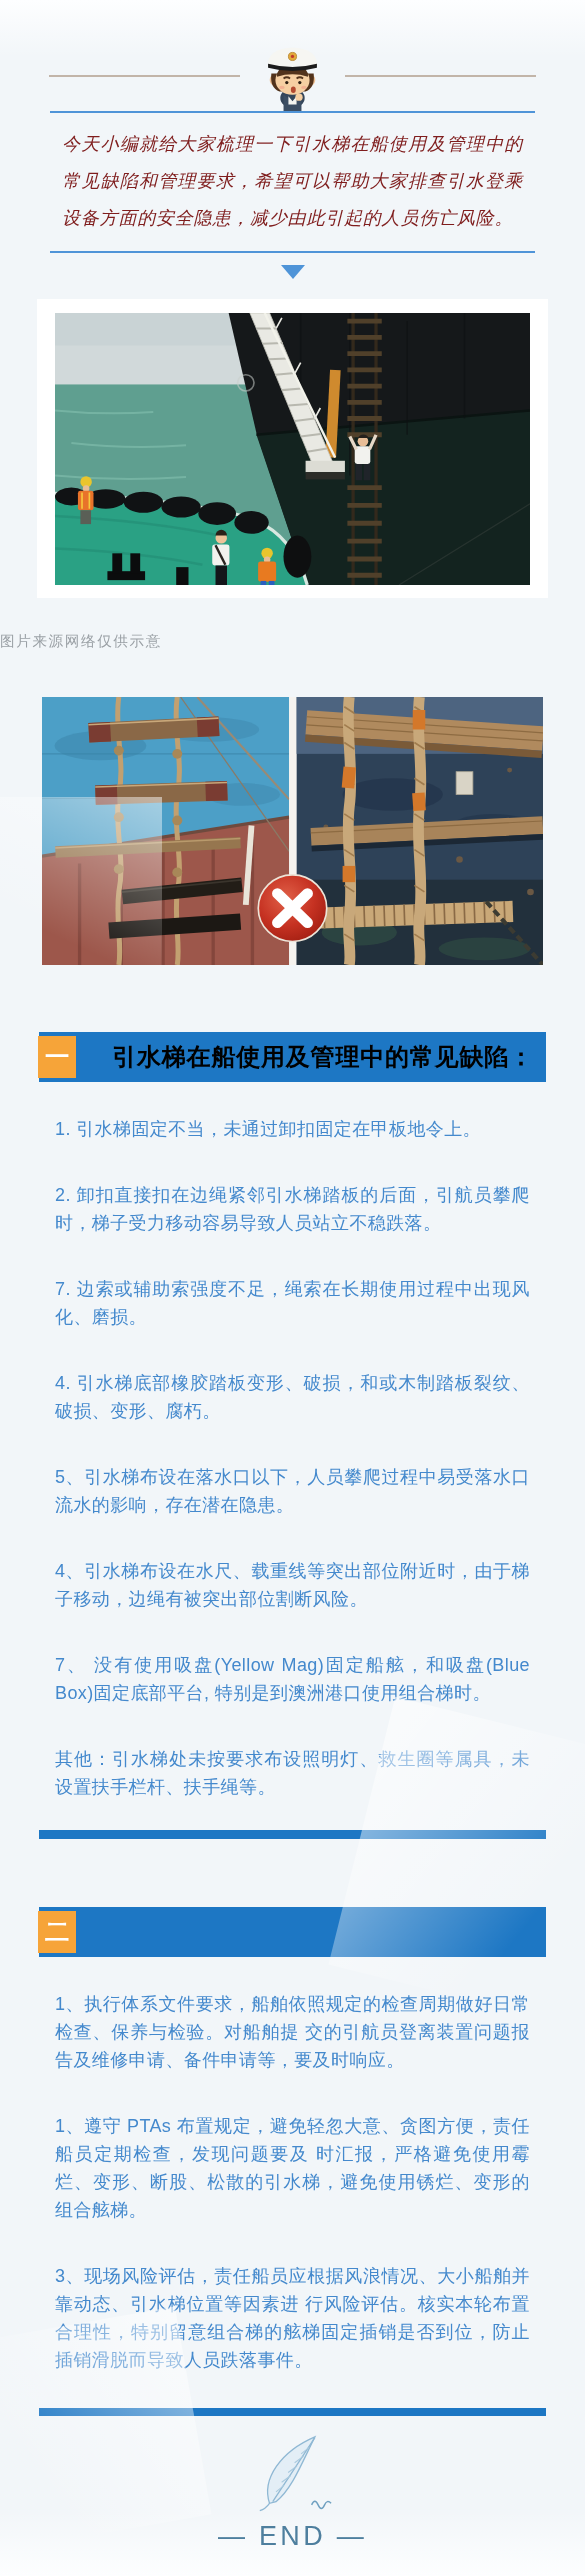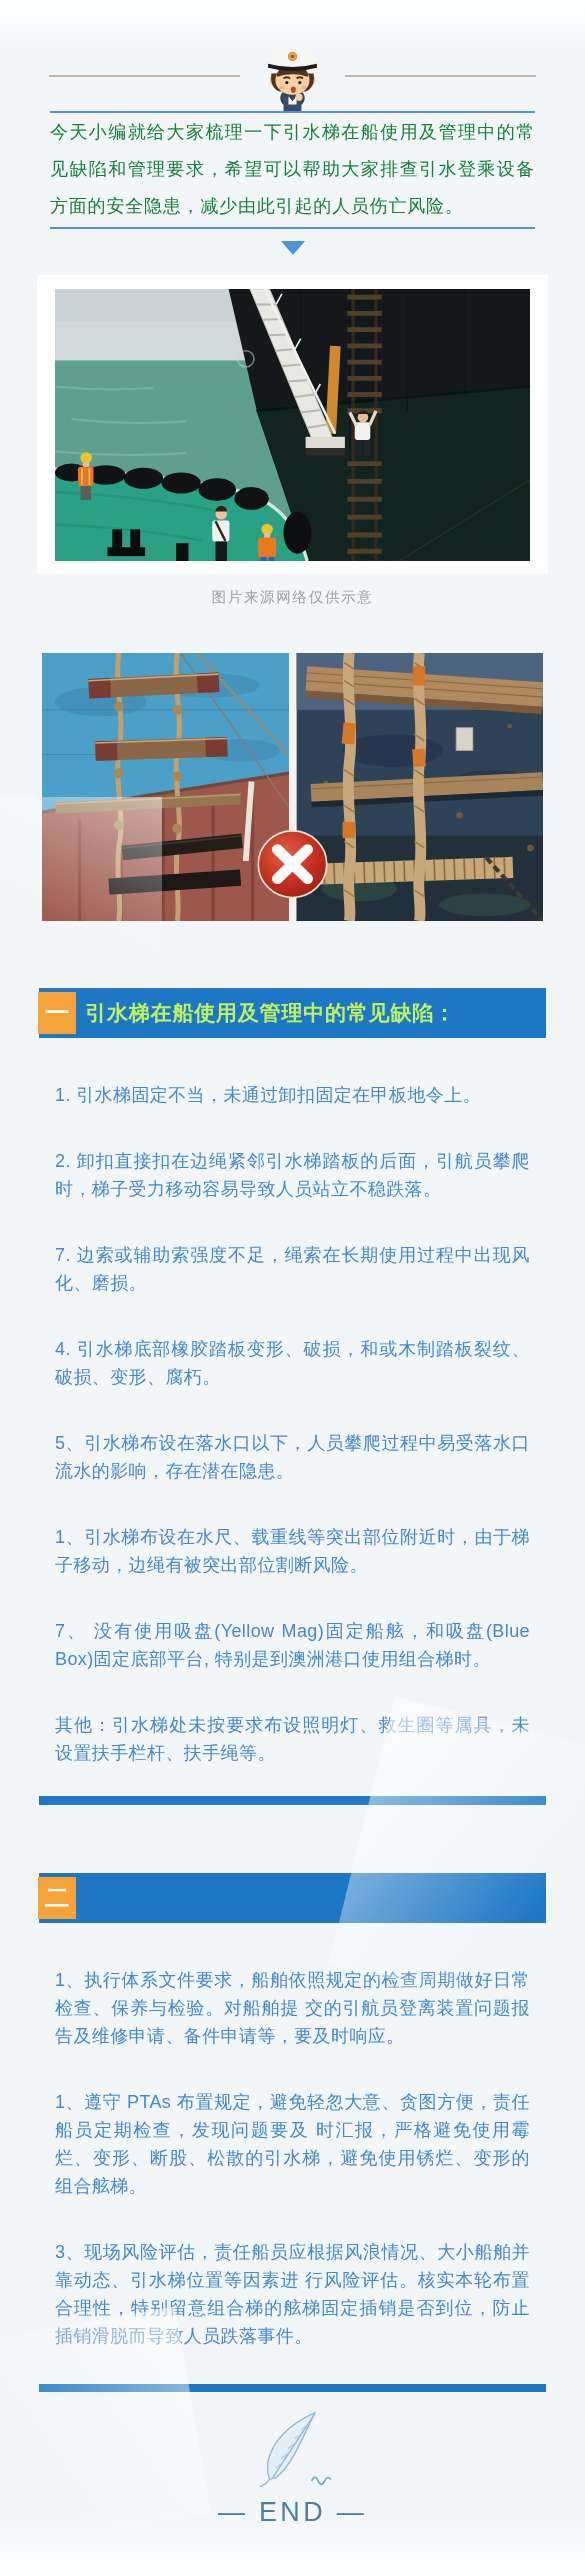--- a/index.html
+++ b/index.html
@@ -16,38 +16,38 @@
   .wm2{top:2326px;left:-49px;width:244px;height:211px;background:linear-gradient(245deg,rgba(255,255,255,.55),rgba(255,255,255,0) 70%);transform:rotate(-10deg);}
   .wm3{top:797px;left:-33px;width:195px;height:179px;background:linear-gradient(205deg,rgba(255,255,255,.5),rgba(255,255,255,0) 70%);}
 
   .avatar-row{position:relative;margin-top:41px;height:70px;display:flex;align-items:center;justify-content:center;}
   .hline{position:absolute;top:34px;height:1.6px;background:#b5a595;opacity:.8;}
   .hline.left{left:49px;width:191px;}
   .hline.right{right:49px;width:191px;}
   .captain-svg{position:relative;z-index:1;width:85px;height:70px;display:block;}
 
   .intro-box{margin:0 50px;border-top:2.4px solid #4f94d8;border-bottom:2.4px solid #4f94d8;padding:0.8px 0 2.4px;}
-  .intro-text{margin:0;font-size:18px;line-height:37px;color:#15803d;letter-spacing:0.8px;text-align:justify;}
+  .intro-text{margin:12px;font-size:18px;line-height:37px;color:#7f1d1d;letter-spacing:0.8px;text-align:justify;font-style:italic;}
 
   .arrow-down{width:0;height:0;margin:12.2px auto 0;border-left:12.2px solid transparent;border-right:12.2px solid transparent;border-top:14px solid #4f94d8;}
 
   figure{margin:0;padding:0;}
   .photo-card{margin:19.5px 37px 0;background:#ffffff;padding:14.6px 18px 13px;}
   .photo-card svg{display:block;width:100%;height:272px;}
-  .caption{margin:14px 0 0;text-align:center;font-size:14.6px;color:#9aa0a5;letter-spacing:1.6px;}
+  .caption{margin:34px 0 0;font-size:14.6px;color:#9aa0a5;letter-spacing:1.6px;}
   .photo2{margin:46px 42px 0;}
   .photo2 svg{display:block;width:100%;height:268px;}
 
   .section-bar{margin:67px 39px 0;height:50px;display:flex;align-items:center;background:#1d77c4;}
   .section-bar.second{margin-top:68px;}
   .marker{width:38px;height:42px;margin-left:-0.8px;background:#f6a439;color:#ffffff;font-size:24.4px;font-weight:bold;display:flex;align-items:center;justify-content:center;flex:0 0 auto;}
-  .bar-title{flex:1;color:#bef264;font-size:21px;font-weight:bold;letter-spacing:0.8px;padding-left:9px;white-space:nowrap;overflow:hidden;}
+  .bar-title{flex:1;color:#000000;font-size:24px;font-weight:bold;letter-spacing:0.8px;padding-left:36px;white-space:nowrap;overflow:hidden;}
 
   .li{margin:38px 55px 0;font-size:18px;line-height:28px;color:#4489cd;letter-spacing:0.4px;text-align:justify;}
-  .li.first{margin-top:43px;}
+  .li.first{margin-top:33px;}
 
   .divider{margin:29px 39px 0;height:8.1px;background:#1d77c4;}
   .divider.second{margin-top:34px;}
 
   .feather-svg{display:block;margin:16.3px auto 0;width:106px;height:81px;}
   .end-label{margin:8.1px 0 0;text-align:center;font-size:27px;color:#4e7f9e;letter-spacing:3.3px;}
 </style>
 </head>
 <body>
 
@@ -269,21 +269,21 @@
 <div class="section-bar">
   <div class="marker">一</div>
   <div class="bar-title">引水梯在船使用及管理中的常见缺陷：</div>
 </div>
 
 <p class="li first">1. 引水梯固定不当，未通过卸扣固定在甲板地令上。</p>
 <p class="li">2. 卸扣直接扣在边绳紧邻引水梯踏板的后面，引航员攀爬时，梯子受力移动容易导致人员站立不稳跌落。</p>
 <p class="li">7. 边索或辅助索强度不足，绳索在长期使用过程中出现风化、磨损。</p>
 <p class="li">4. 引水梯底部橡胶踏板变形、破损，和或木制踏板裂纹、破损、变形、腐朽。</p>
 <p class="li">5、引水梯布设在落水口以下，人员攀爬过程中易受落水口流水的影响，存在潜在隐患。</p>
-<p class="li">1、引水梯布设在水尺、载重线等突出部位附近时，由于梯子移动，边绳有被突出部位割断风险。</p>
+<p class="li">4、引水梯布设在水尺、载重线等突出部位附近时，由于梯子移动，边绳有被突出部位割断风险。</p>
 <p class="li">7、 没有使用吸盘(Yellow Mag)固定船舷，和吸盘(Blue Box)固定底部平台, 特别是到澳洲港口使用组合梯时。</p>
 <p class="li">其他：引水梯处未按要求布设照明灯、救生圈等属具，未设置扶手栏杆、扶手绳等。</p>
 
 <div class="divider"></div>
 
 <div class="section-bar second">
   <div class="marker">二</div>
 </div>
 
 <p class="li first">1、执行体系文件要求，船舶依照规定的检查周期做好日常检查、保养与检验。对船舶提 交的引航员登离装置问题报告及维修申请、备件申请等，要及时响应。</p>

